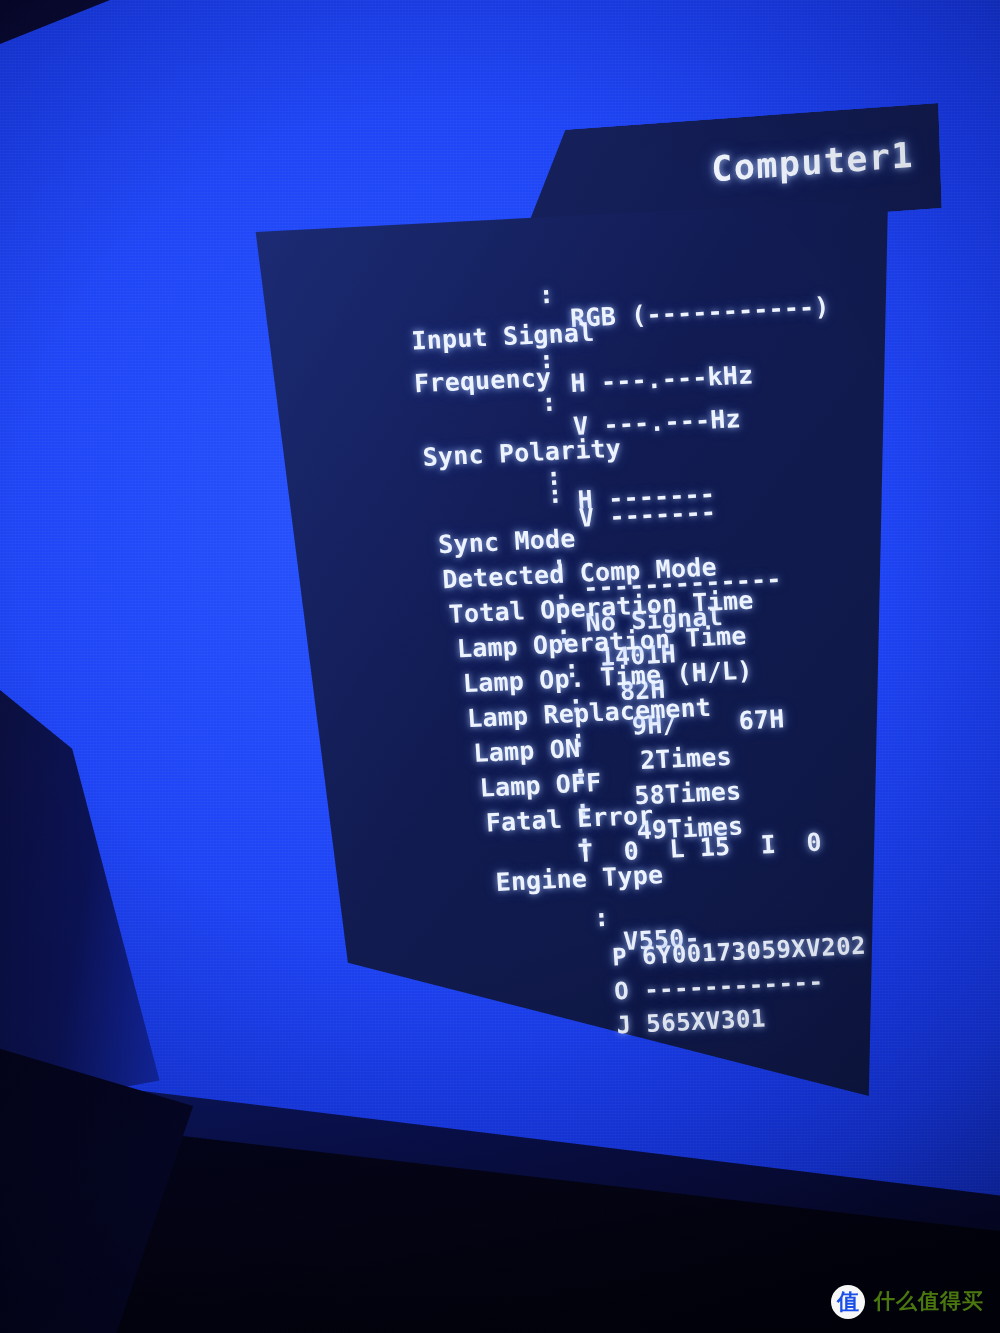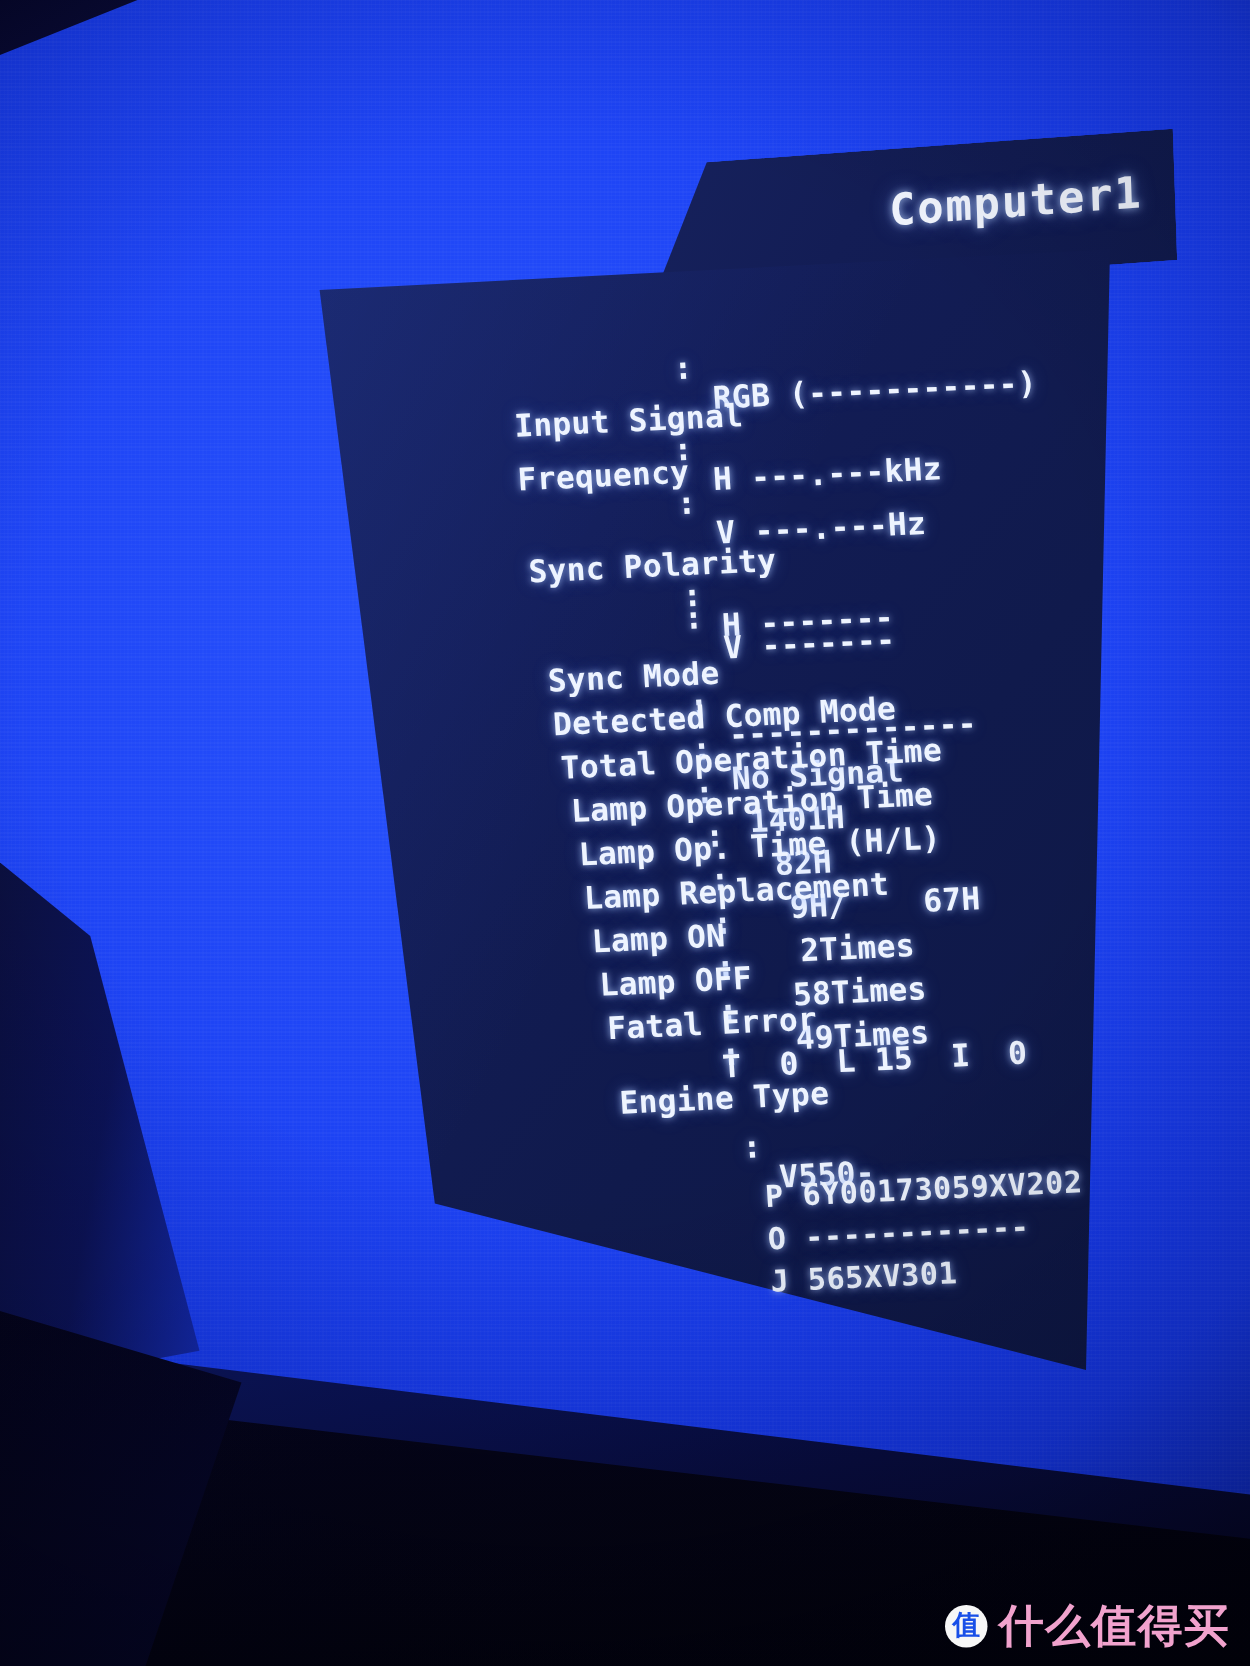--- a/index.html
+++ b/index.html
@@ -198,24 +198,24 @@
     color: #1a52f0;
     display: flex;
     align-items: center;
     justify-content: center;
     font-family: "DejaVu Sans", sans-serif;
     font-size: 22px;
     font-weight: 700;
     line-height: 1;
   }
   .wm-text {
-    font-family: Liberation Sans, sans-serif;
-    font-size: 36px;
+    font-family: Liberation Mono, monospace;
+    font-size: 21px;
     font-weight: 700;
-    color: #f9a8d4;
+    color: #4d7c0f;
     letter-spacing: 1px;
     line-height: 1;
   }
 </style>
 </head>
 <body>
 
 <div id="screenshot">
 
   <div class="wall-bright"></div>

